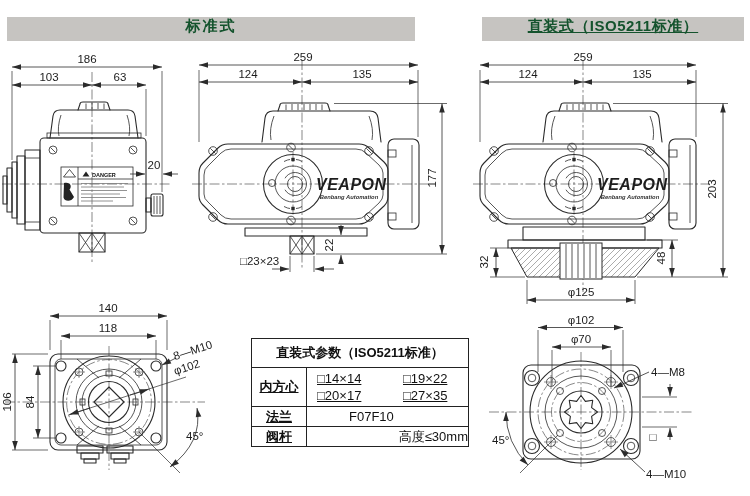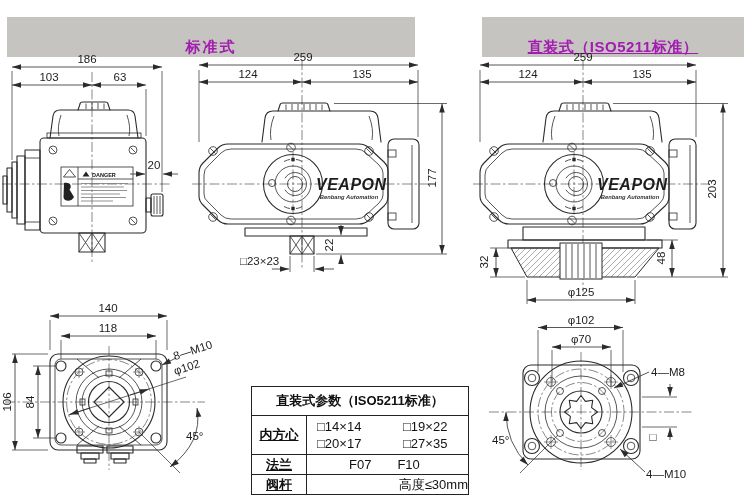--- a/index.html
+++ b/index.html
@@ -1,46 +1,46 @@
 <!DOCTYPE html>
 <html><head>
 <meta charset="utf-8">
 <style>
   html,body{margin:0;padding:0;background:#fff;}
   #stage{position:relative;width:750px;height:496px;background:#ffffff;overflow:hidden;
          font-family:"Liberation Sans",sans-serif;}
-  .hdr{position:absolute;top:17px;height:40px;background:#c6c4c1;display:flex;align-items:flex-end;
-       justify-content:center;font-weight:bold;font-size:15px;color:#a21caf;letter-spacing:2px;}
+  .hdr{position:absolute;top:17px;height:24px;background:#c6c4c1;display:flex;align-items:flex-start;
+       justify-content:center;font-weight:bold;font-size:15px;color:#14532d;letter-spacing:2px;}
   #hdr-std{left:7px;width:408px;}
   #hdr-direct{left:482px;width:262px;letter-spacing:0.5px;text-decoration:underline;}
   svg{position:absolute;left:0;top:0;}
   .ln{stroke:#2b2b2b;stroke-width:1.1;fill:none;stroke-linejoin:round;stroke-linecap:round;}
   .tn{stroke:#2b2b2b;stroke-width:0.8;fill:none;}
   .cl{stroke:#555;stroke-width:0.7;fill:none;stroke-dasharray:10 2.5 2.5 2.5;}
   .dim{stroke:#2b2b2b;stroke-width:0.8;fill:none;}
   .ext{stroke:#2b2b2b;stroke-width:0.7;fill:none;}
   .dtxt{font-family:"Liberation Sans",sans-serif;font-size:11.5px;fill:#1c1c1c;}
   .fine{stroke:#777;stroke-width:0.8;}
   .brand{font-family:"Liberation Sans",sans-serif;font-weight:bold;font-style:italic;
          font-size:16px;fill:#1d1d1d;letter-spacing:0.5px;}
   .brandsub{font-family:"Liberation Sans",sans-serif;font-weight:bold;font-style:italic;
          font-size:5.8px;fill:#333;}
   .danger-t{font-family:"Liberation Sans",sans-serif;font-weight:bold;font-size:5.5px;fill:#111;}
   
   .ptable{position:absolute;left:251px;top:338px;width:216px;border:1.6px solid #222;background:#fff;
-          font-size:13px;color:#111;margin-top:48px;}
+          font-size:13px;color:#111;}
   .t-title{height:28px;line-height:28px;text-align:center;font-weight:bold;border-bottom:1.3px solid #222;}
   .t-row{display:flex;border-bottom:1.3px solid #222;}
   .t-row:last-child{border-bottom:none;}
   .t-label{width:54px;border-right:1.3px solid #222;display:flex;align-items:center;
            justify-content:center;font-weight:bold;flex:none;text-decoration:underline;}
-  .t-vals{flex:1;padding:2px 0 2px 10px;}
+  .t-vals{flex:1;padding:2px 0 2px 10px;text-decoration:underline;}
   .t-line{display:flex;gap:34px;height:17px;line-height:17px;}
   .t-line span{min-width:52px;}
-  .t-vals2{flex:1;display:flex;padding-left:42px;gap:26px;align-items:center;height:19px;}
+  .t-vals2{flex:1;display:flex;padding-left:42px;align-items:center;height:19px;}
   .t-vals3{flex:1;text-align:right;line-height:19px;height:19px;}
 </style>
 </head>
 <body>
 
 <div id="stage">
 
   <div class="hdr" id="hdr-std">
     <span>标准式</span>
   </div>

